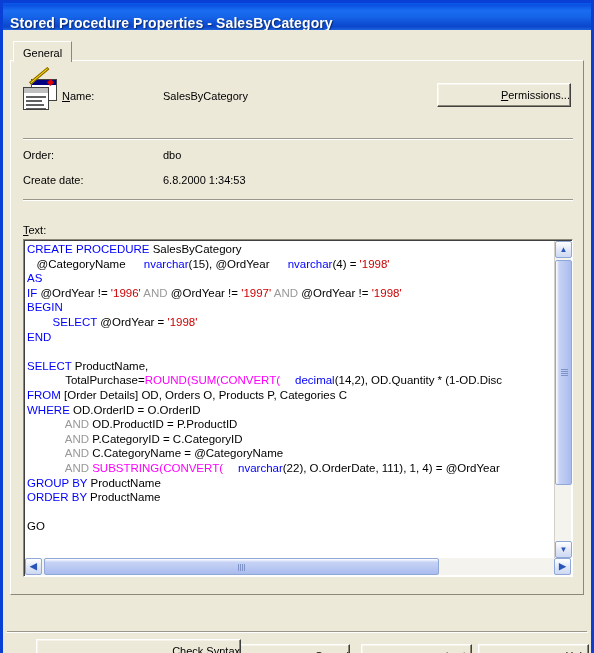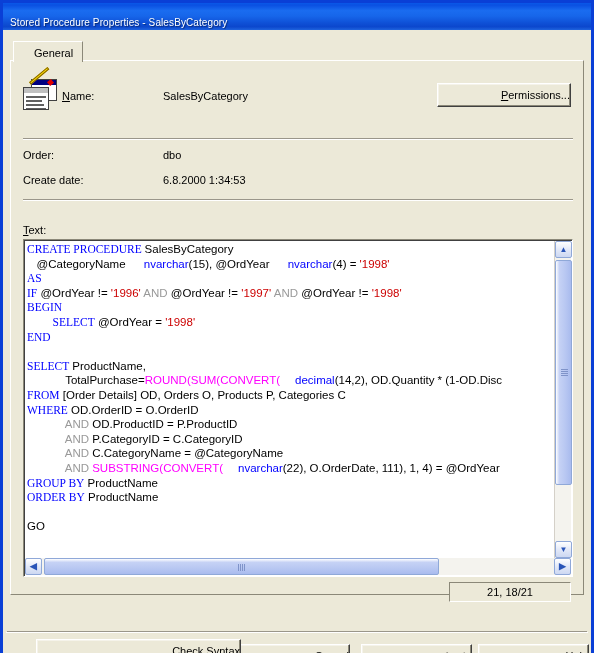--- a/index.html
+++ b/index.html
@@ -34,41 +34,41 @@
     border-right: 3px solid #0a3fd6;
     border-top: 3px solid #0a3fd6;
     display: flex;
     align-items: center;
     padding-left: 7px;
     width: 594px;
     box-sizing: border-box;
   }
   .titlebar-text {
     color: #ffffff;
-    font-size: 10px;
-    font-weight: normal;
+    font-size: 14px;
+    font-weight: bold;
     letter-spacing: 0.1px;
     text-shadow: 1px 1px 1px rgba(0,0,0,0.45);
     white-space: nowrap;
     margin-top: 12px;
   }
   
   .tabstrip {
     position: absolute;
     left: 10px;
     top: 9px;
     height: 22px;
     display: flex;
     align-items: flex-end;
     z-index: 4;
   }
   .tab {
     height: 21px;
     box-sizing: border-box;
-    padding: 2px 9px 0 20px;
+    padding: 2px 9px 0 9px;
     background: #ece9d8;
     border: 1px solid #ffffff;
     border-right-color: #8b8878;
     border-bottom: 0;
     font-size: 11px;
     line-height: 18px;
     color: #000;
     position: relative;
     top: 1px;
   }
@@ -222,21 +222,21 @@
     top: 2px;
     right: 19px;
     bottom: 18px;
     overflow: hidden;
     font-family: "Liberation Sans", sans-serif;
     font-size: 11.5px;
     line-height: 14.6px;
     white-space: pre;
     color: #000000;
   }
-  .k  { color: #0000ff; font-family: Liberation Serif, serif; }   
+  .k  { color: #0000ff; }   
   .ty { color: #0000ff; margin-left: 15px; }   
   .s  { color: #cc0000; }   
   .g  { color: #999999; }   
   .f  { color: #ff00ff; }   
   
   .vscroll {
     position: absolute;
     right: 1px;
     top: 1px;
     width: 17px;
@@ -432,21 +432,20 @@
 
       <div class="hscroll">
         <div class="sb-harrow sb-left">◀</div>
         <div class="hthumb">
             <div class="grip"></div>
           </div>
         <div class="sb-harrow sb-right">▶</div>
       </div>
     </div>
 
-    <div class="statusbox">21, 18/21</div>
 
     <button class="btn checksyntax">
       <span class="u">C</span><span>heck Syntax</span>
     </button>
   </div>
 
   <div class="tabstrip">
     <div class="tab">General</div>
   </div>
 

